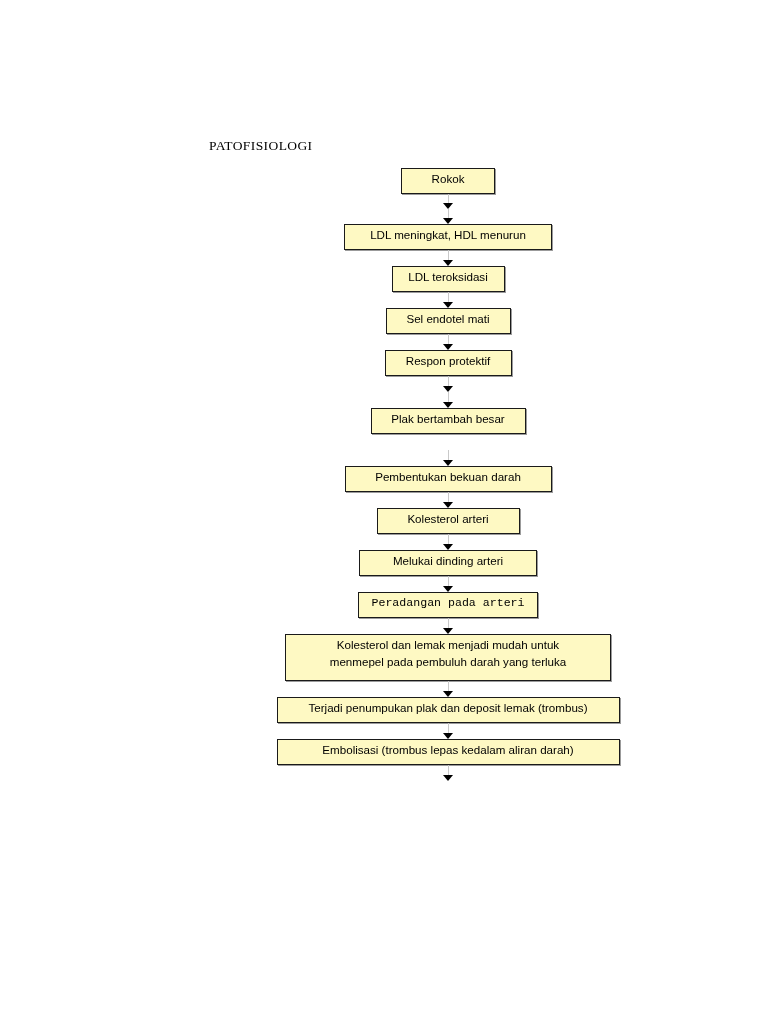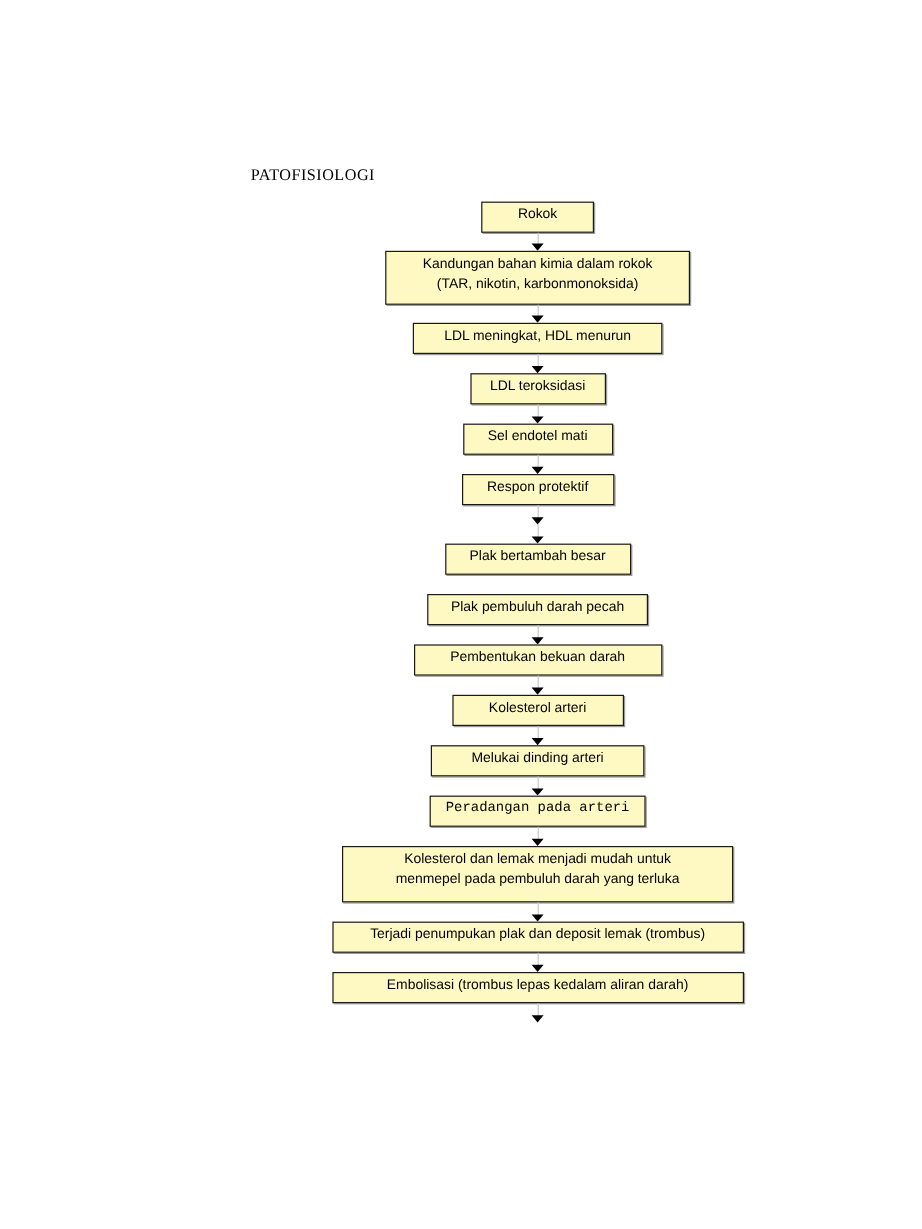--- a/index.html
+++ b/index.html
@@ -102,24 +102,20 @@
   <div class="page-title">PATOFISIOLOGI</div>
 
   <div class="flow-column" id="flow-column">
       <div class="flow-node" style="width: 94px; height: 26px;">
         <span class="node-text">Rokok</span>
       </div>
       <div class="connector" style="height: 15px;">
         <div class="stem"></div>
         <div class="head"></div>
       </div>
-      <div class="flow-node" style="width: 254px; height: 45px;">
-        <span class="node-text">Kandungan bahan kimia dalam rokok
-(TAR, nikotin, karbonmonoksida)</span>
-      </div>
       <div class="connector" style="height: 15px;">
         <div class="stem"></div>
         <div class="head"></div>
       </div>
       <div class="flow-node" style="width: 208px; height: 26px;">
         <span class="node-text">LDL meningkat, HDL menurun</span>
       </div>
       <div class="connector" style="height: 16px;">
         <div class="stem"></div>
         <div class="head"></div>
@@ -147,23 +143,20 @@
       </div>
       <div class="connector" style="height: 16px;">
         <div class="stem"></div>
         <div class="head"></div>
       </div>
       <div class="flow-node" style="width: 155px; height: 26px;">
         <span class="node-text">Plak bertambah besar</span>
       </div>
       <div class="connector no-head" style="height: 16px;">
         <div class="stem"></div>
-      </div>
-      <div class="flow-node" style="width: 184px; height: 26px;">
-        <span class="node-text">Plak pembuluh darah pecah</span>
       </div>
       <div class="connector" style="height: 16px;">
         <div class="stem"></div>
         <div class="head"></div>
       </div>
       <div class="flow-node" style="width: 207px; height: 26px;">
         <span class="node-text">Pembentukan bekuan darah</span>
       </div>
       <div class="connector" style="height: 16px;">
         <div class="stem"></div>

